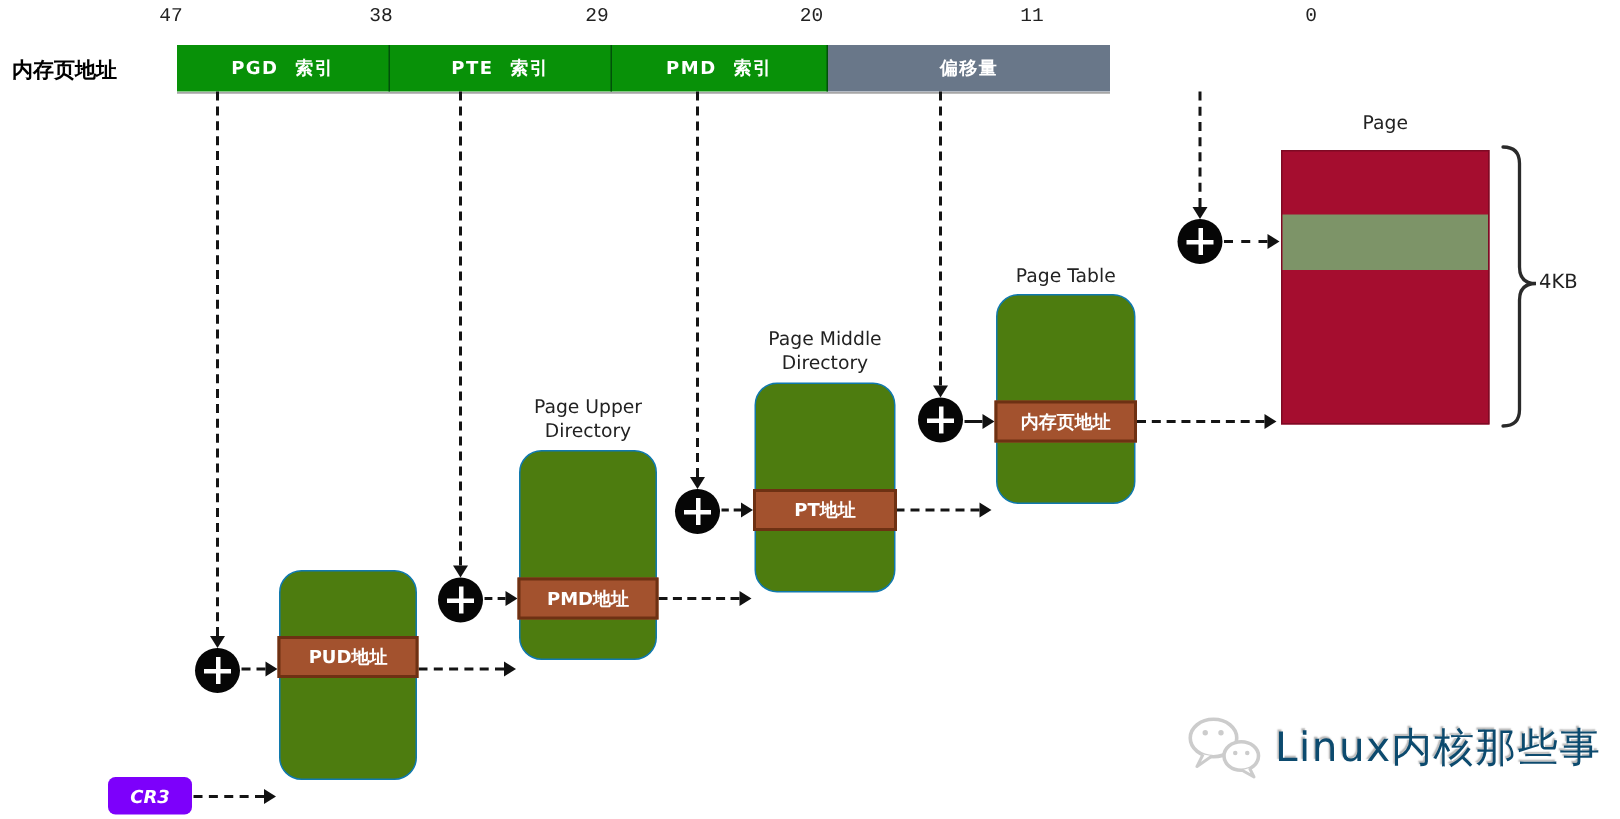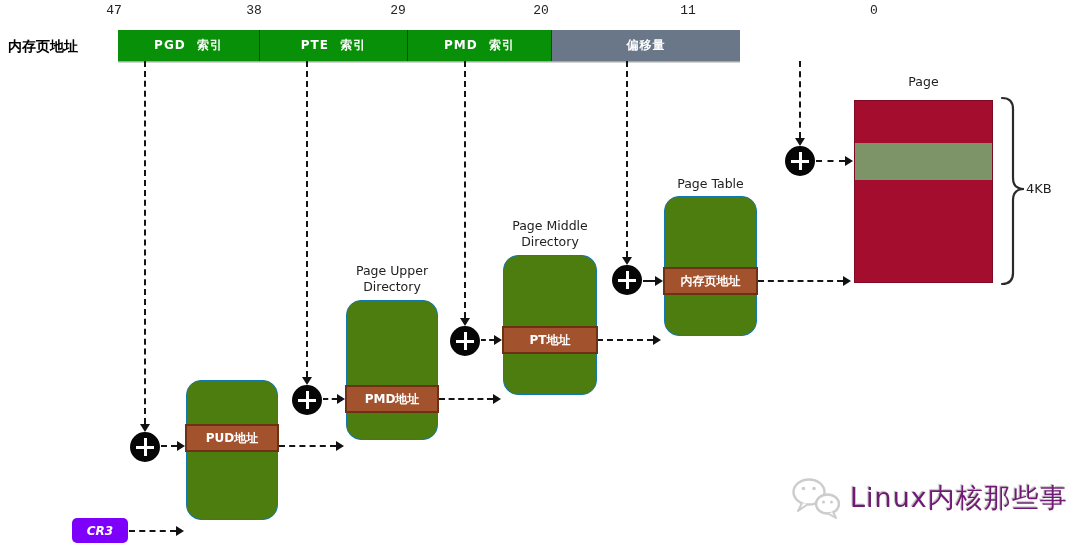--- a/index.html
+++ b/index.html
@@ -49,21 +49,21 @@
 
   
   .page-box{position:absolute;left:854px;top:100px;width:139px;height:183px;
             background:#a50d2f;border:1px solid #7e0a24;box-sizing:border-box;}
   .page-band{position:absolute;left:0;right:0;top:42px;height:37px;background:#7d9468;}
   .lbl-4kb{position:absolute;left:1026px;top:181px;font-size:13px;color:#222;}
   .brace{position:absolute;left:996px;top:94px;}
 
   
   .watermark{position:absolute;left:790px;top:476px;display:flex;align-items:center;gap:8px;}
-  .wm-text{font-size:27px;color:#701a75;letter-spacing:1px;
+  .wm-text{font-size:27px;color:#0c4a6e;letter-spacing:1px;
            text-shadow:1px 1px 0 #ffffff,-1px -1px 1px #b5b5b5;}
 </style>
 </head>
 <body>
 
 <div class="canvas">
 
   <div class="bitnum" style="left:114px">47</div>
   <div class="bitnum" style="left:254px">38</div>
   <div class="bitnum" style="left:398px">29</div>

